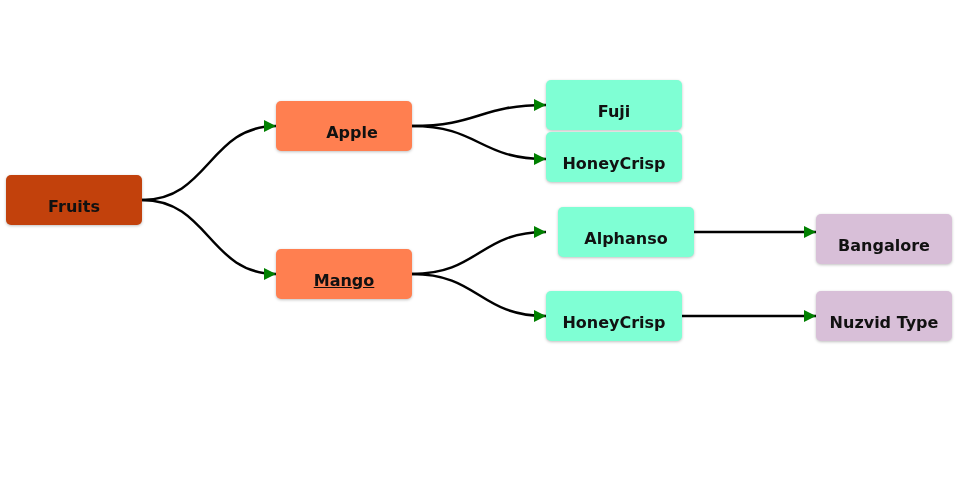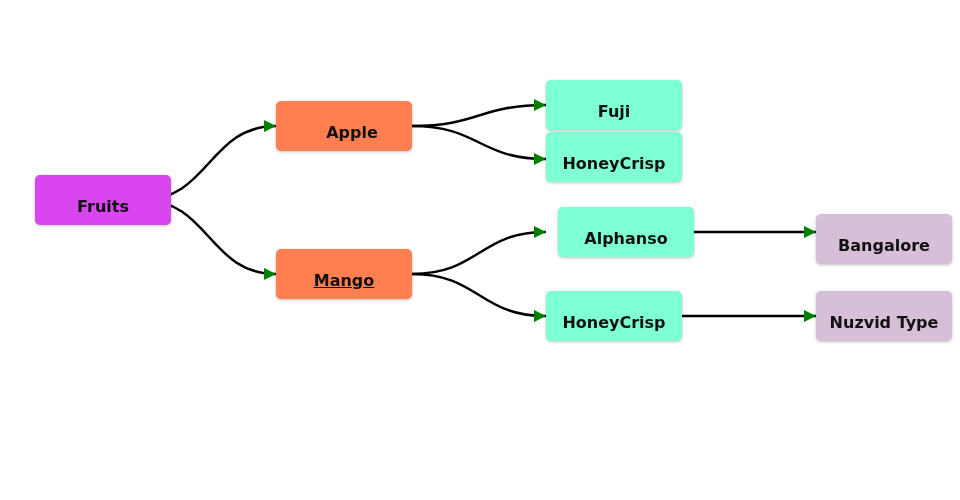--- a/index.html
+++ b/index.html
@@ -4,21 +4,21 @@
   <style>
     html, body { margin:0; padding:0; background:#ffffff; }
     body { width:960px; height:500px; position:relative; overflow:hidden;
            font-family: "DejaVu Sans", sans-serif; }
     svg.edges { position:absolute; left:0; top:0; width:960px; height:500px; }
     .node { position:absolute; width:136px; height:50px; border-radius:5px;
             box-shadow: 0 1px 3px rgba(0,0,0,0.25);
             display:flex; align-items:flex-end; justify-content:center;
             padding-bottom:9px; box-sizing:border-box;
             font-weight:bold; font-size:16px; color:#111; cursor:pointer; }
-    .lvl0 { background:#d946ef;margin-left:29px; }
+    .lvl0 { background:#c2410c; }
     .lvl1 { background:#ff7f50; }
     .lvl2 { background:#7fffd4; }
     .lvl3 { background:#d8bfd8; }
   </style>
 </head>
 <body>
 
 <svg class="edges" xmlns="http://www.w3.org/2000/svg">
   <defs>
     <marker id="arrow" viewBox="0 0 10 10" refX="10" refY="5" markerWidth="5" markerHeight="5" orient="auto">

